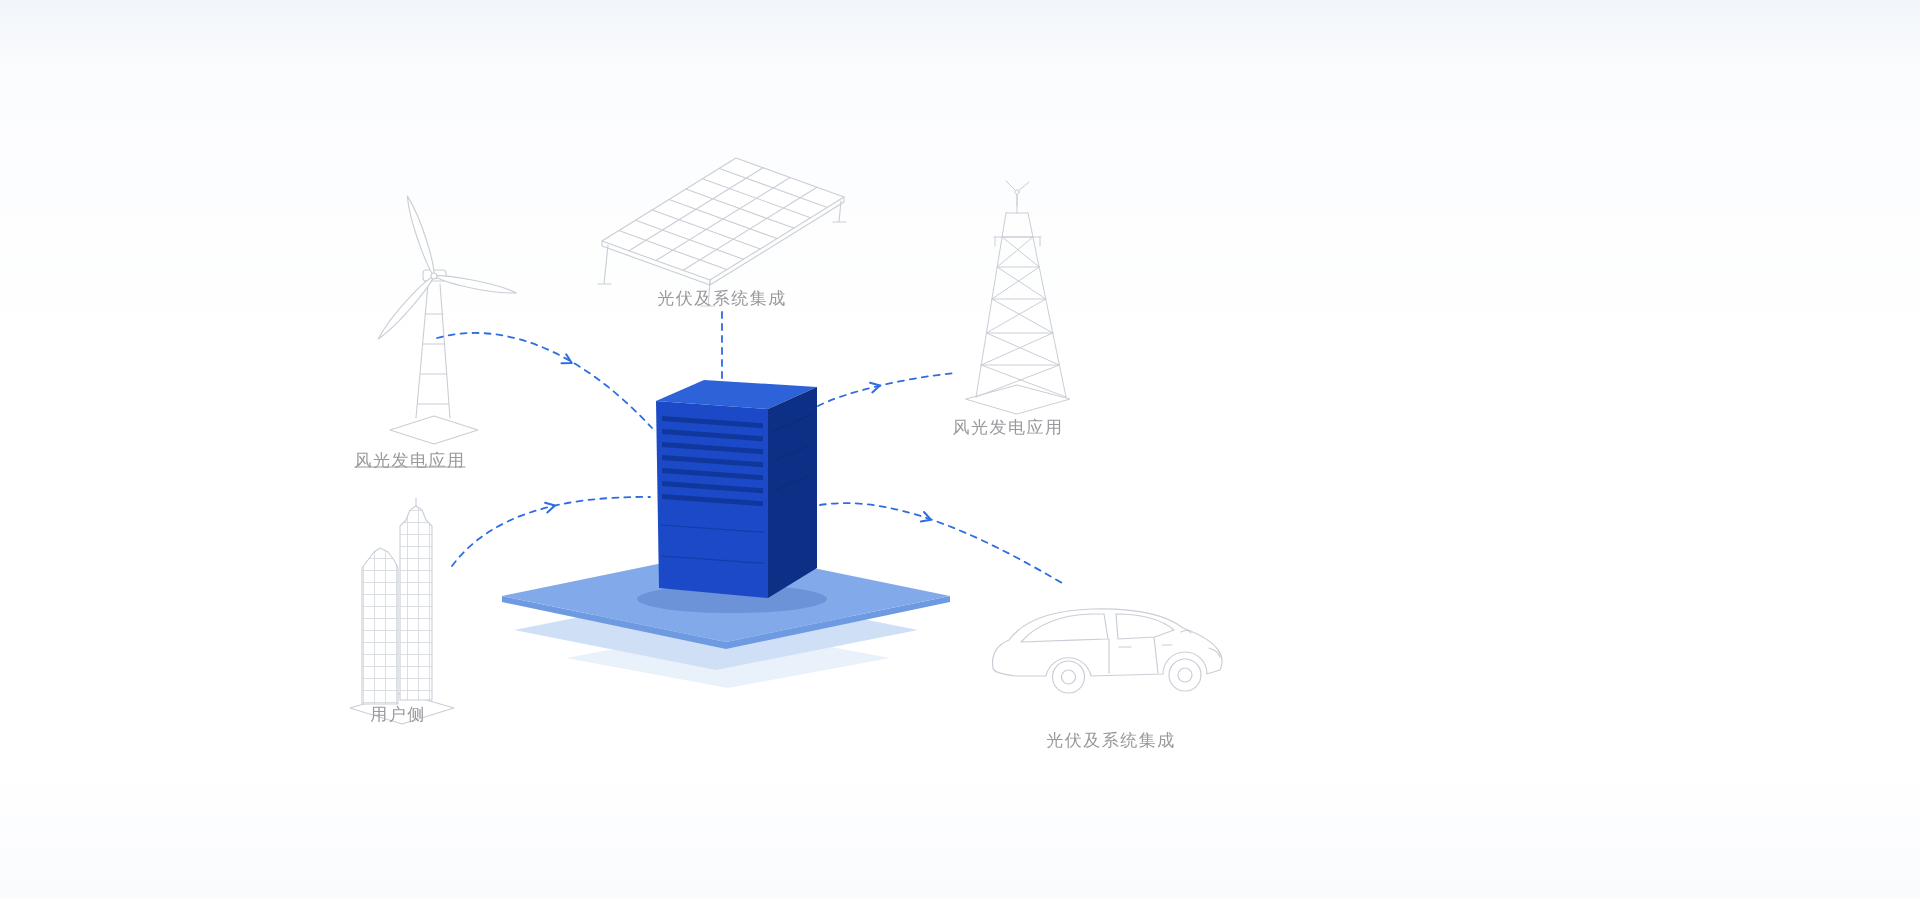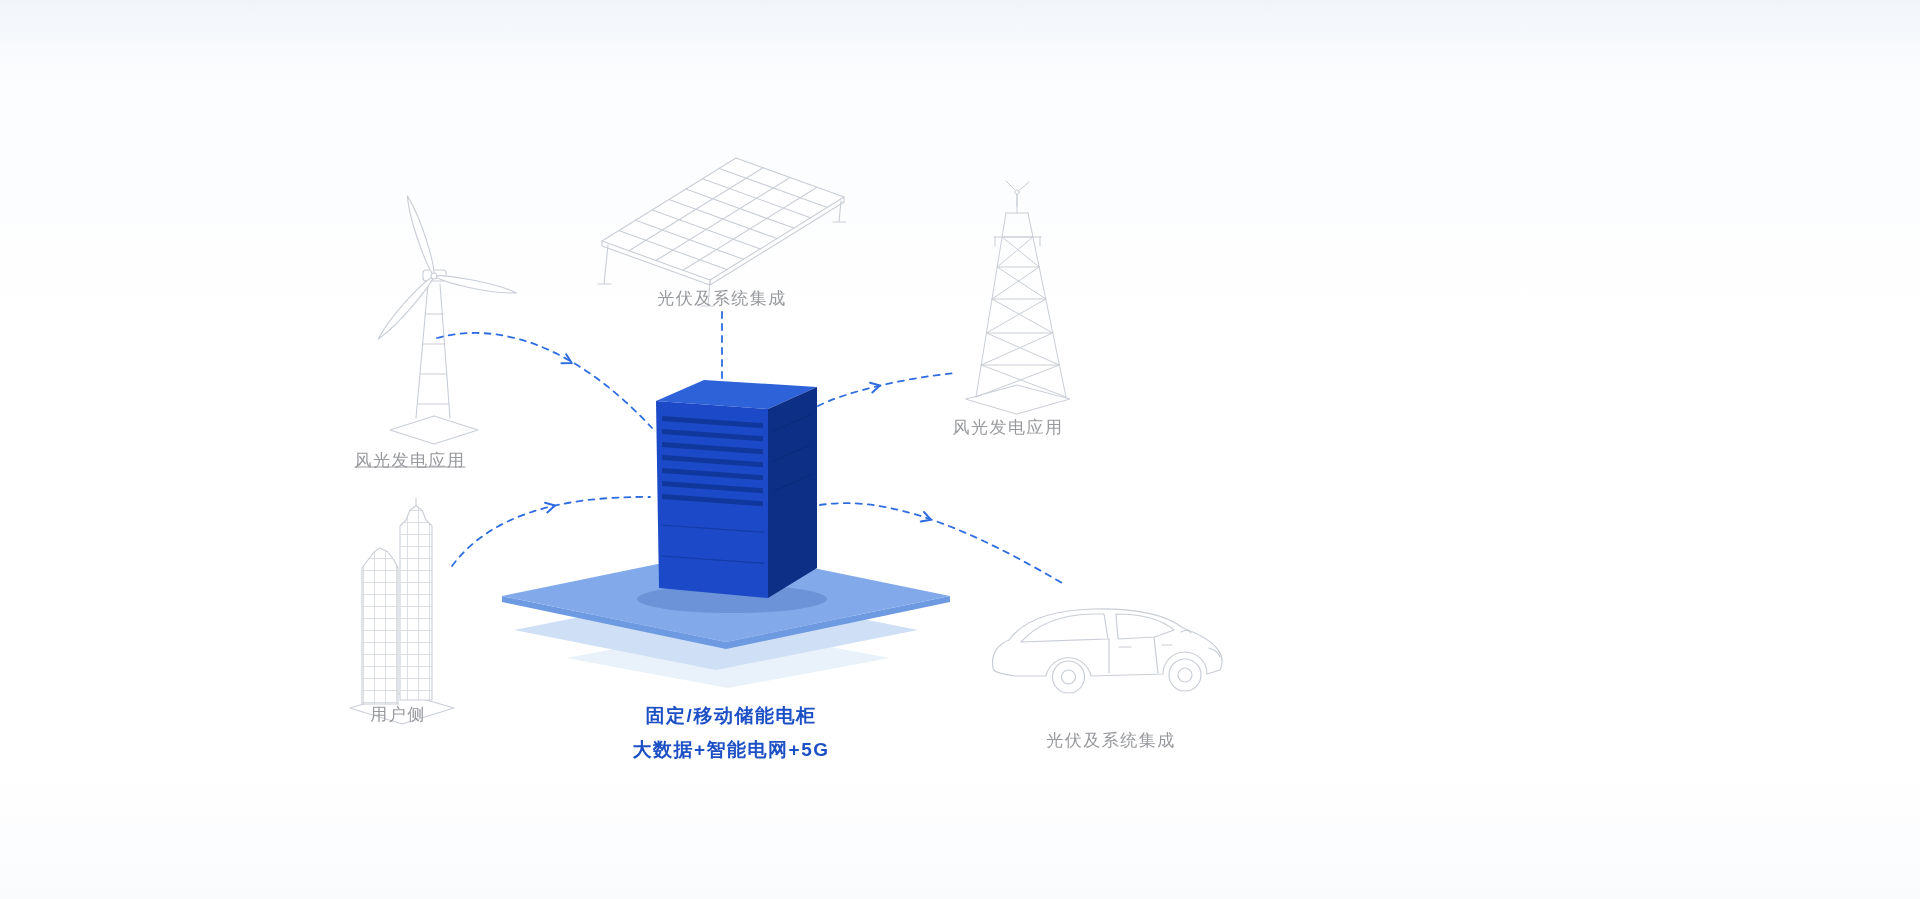--- a/index.html
+++ b/index.html
@@ -126,18 +126,14 @@
       <path d="M-7,-5 L2,0 L-7,5" transform="translate(929,519) rotate(19)" stroke="#2e6ce2" stroke-width="2"></path>
     </g>
   </svg>
 
   <div class="label" style="left:722px;top:298px;">光伏及系统集成</div>
   <div class="label" style="left:410px;top:460px;text-decoration:underline;">风光发电应用</div>
   <div class="label" style="left:1008px;top:427px;">风光发电应用</div>
   <div class="label" style="left:398px;top:714px;">用户侧</div>
   <div class="label" style="left:1111px;top:740px;">光伏及系统集成</div>
 
-  <div class="center-text">
-    <div class="line">固定/移动储能电柜</div>
-    <div class="line">大数据+智能电网+5G</div>
-  </div>
 
 </div>
 
 </body></html>

